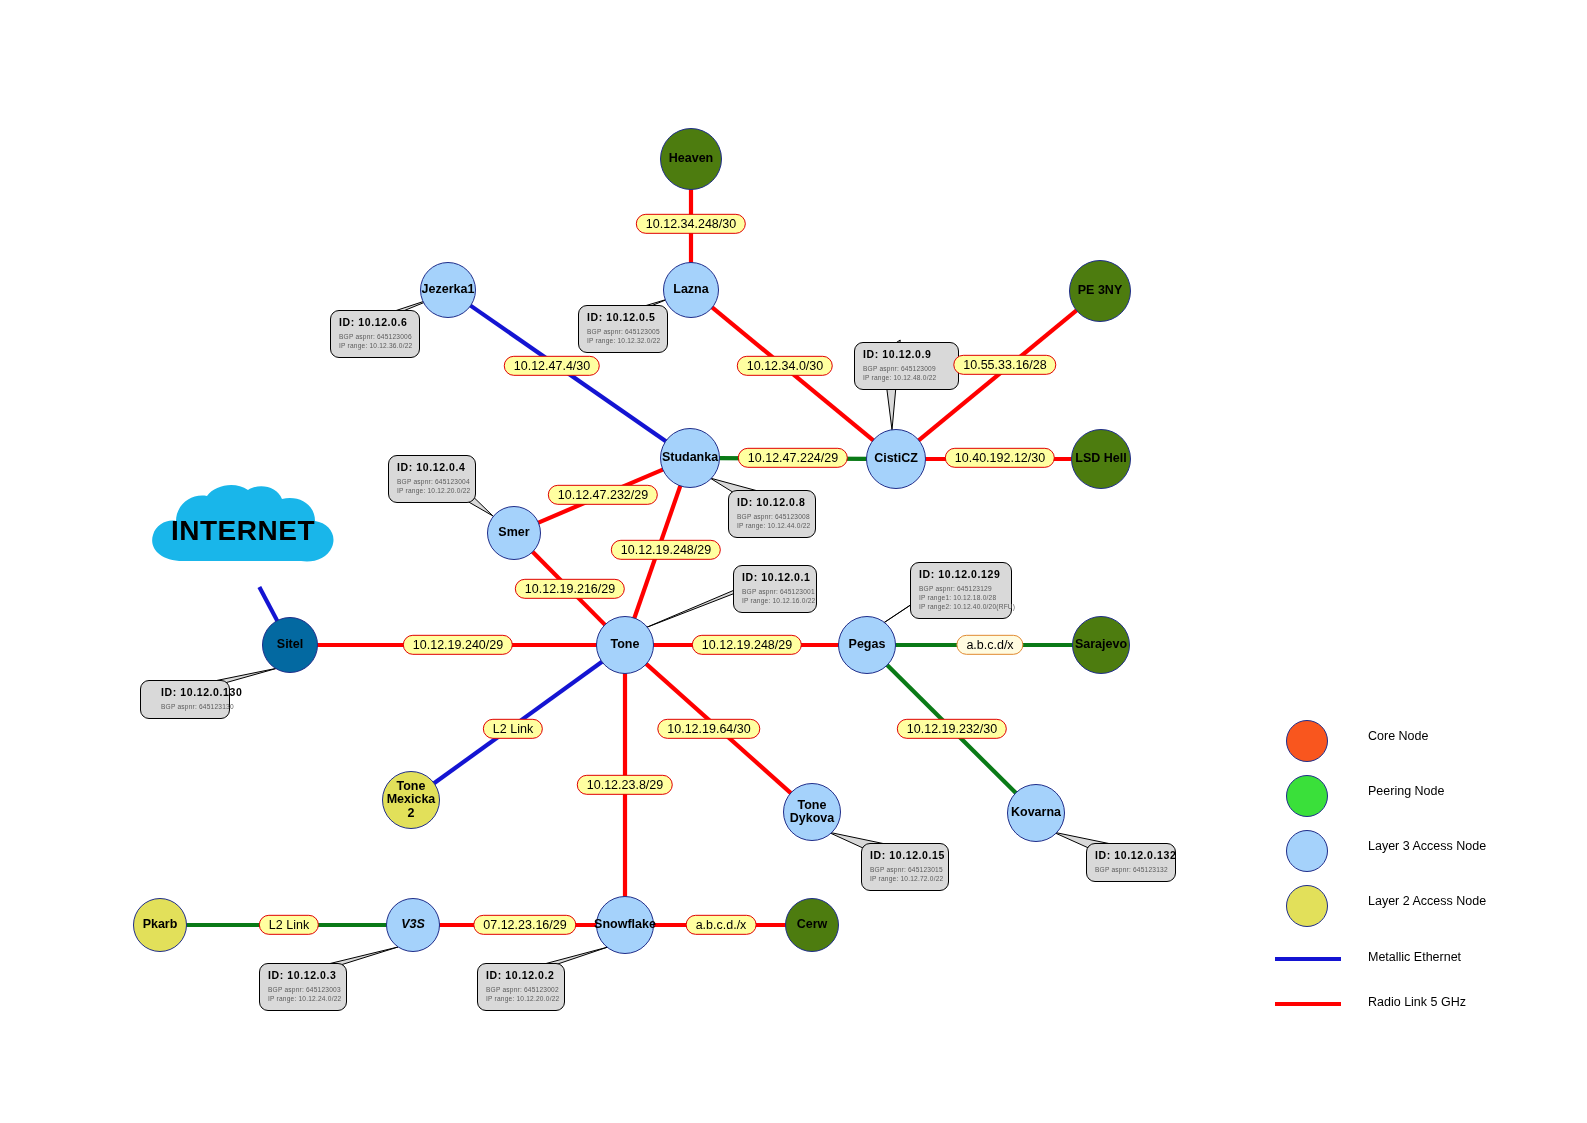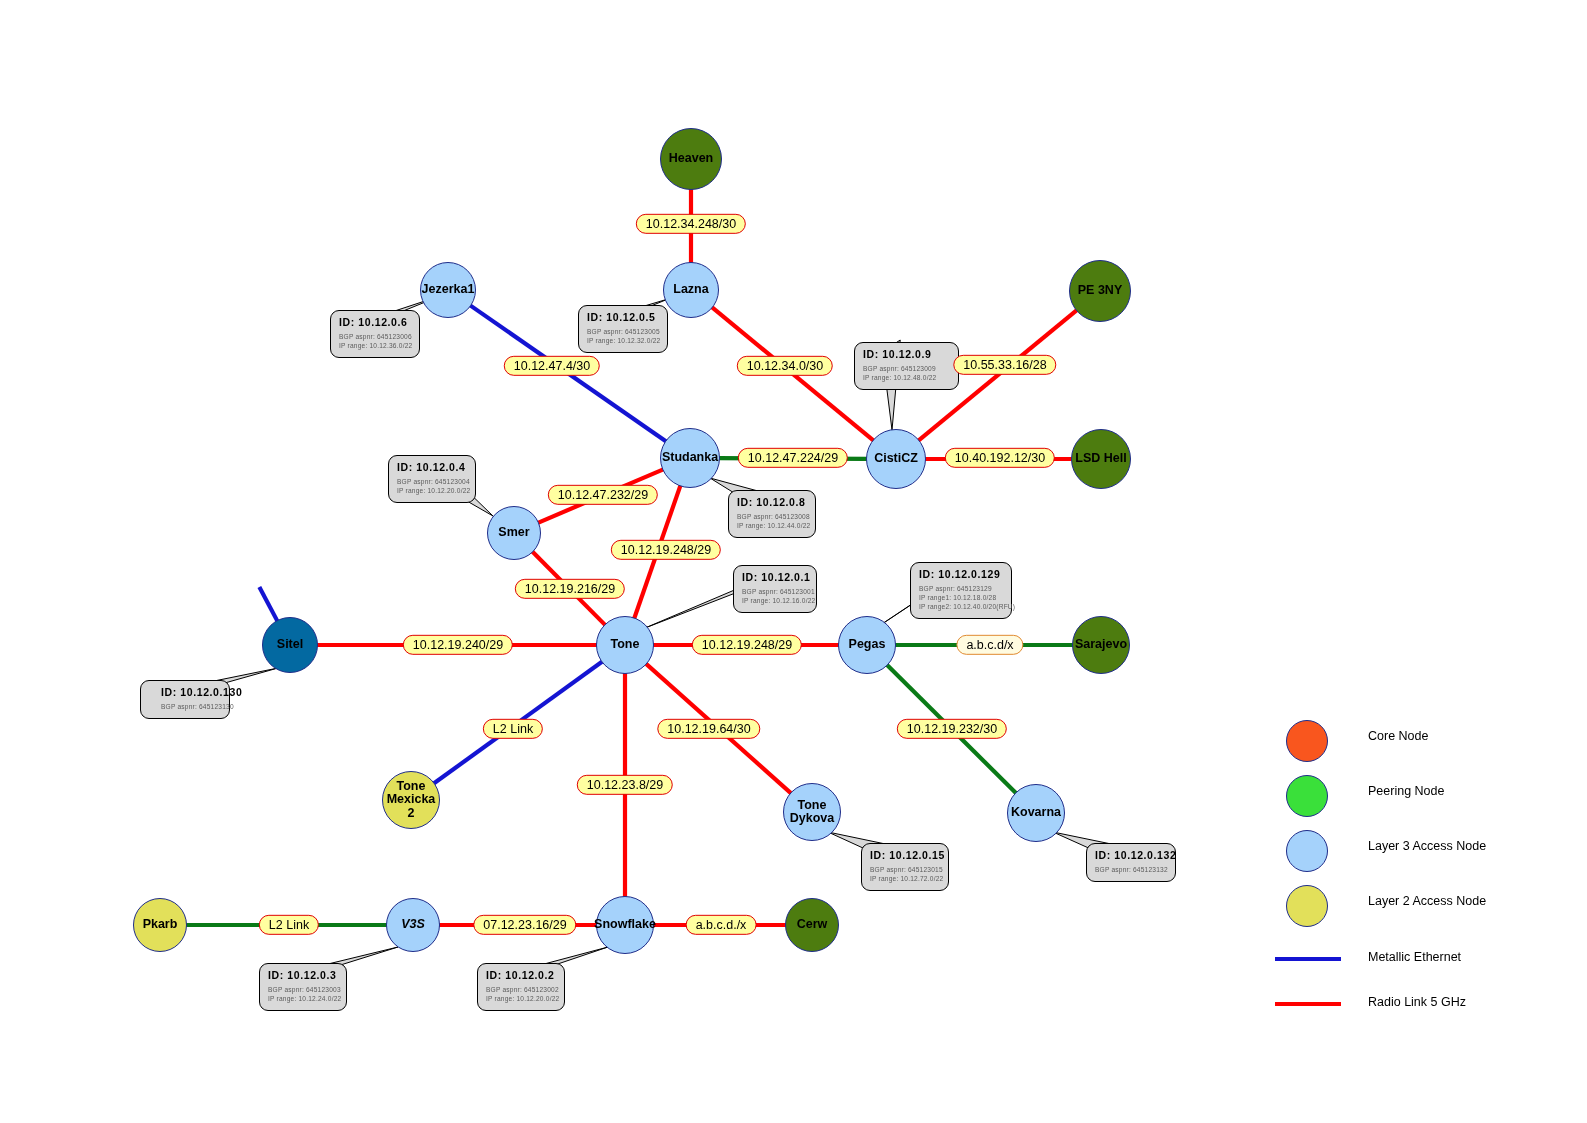--- a/index.html
+++ b/index.html
@@ -135,20 +135,28 @@
       <path d="M776.4,496 L710,478 L758.4,508 Z" fill="#d9d9d9" stroke="#000" stroke-width="1"></path>
       <path d="M779.2,571 L645,628 L761.2,583 Z" fill="#d9d9d9" stroke="#000" stroke-width="1"></path>
       <path d="M966.1,568 L882,624 L948.1,580 Z" fill="#d9d9d9" stroke="#000" stroke-width="1"></path>
       <path d="M189.5,686 L278,668 L171.5,698 Z" fill="#d9d9d9" stroke="#000" stroke-width="1"></path>
       <path d="M909.4,849 L828,832 L891.4,861 Z" fill="#d9d9d9" stroke="#000" stroke-width="1"></path>
       <path d="M1135.5,849 L1053,832 L1117.5,861 Z" fill="#d9d9d9" stroke="#000" stroke-width="1"></path>
       <path d="M307.4,969 L398,947 L289.4,981 Z" fill="#d9d9d9" stroke="#000" stroke-width="1"></path>
       <path d="M525.4,969 L608,947 L507.4,981 Z" fill="#d9d9d9" stroke="#000" stroke-width="1"></path>
     </svg>
 
+  <div id="cloud" style="left: 143px; top: 483px; width: 200px; height: 100px;">
+    <svg width="200" height="100" viewBox="0 0 200 100">
+      <path d="M40,78 C16,78 6,64 10,52 C13,41 25,36 33,38 C33,22 48,10 64,13
+               C72,2 92,-2 105,7 C116,0 134,3 139,16 C157,12 172,22 172,38
+               C186,40 194,52 189,64 C184,76 170,80 158,78 Z" fill="#19b6ea"></path>
+    </svg>
+    <div class="cloud-label">INTERNET</div>
+  </div>
 
   <div id="nodes-layer">
       <div class="node peer" style="left: 660px; top: 128px; width: 62px; height: 62px;">
         <span>Heaven</span>
       </div>
       <div class="node l3" style="left: 420px; top: 262px; width: 56px; height: 56px;">
         <span>Jezerka1</span>
       </div>
       <div class="node l3" style="left: 663px; top: 262px; width: 56px; height: 56px;">
         <span>Lazna</span>

